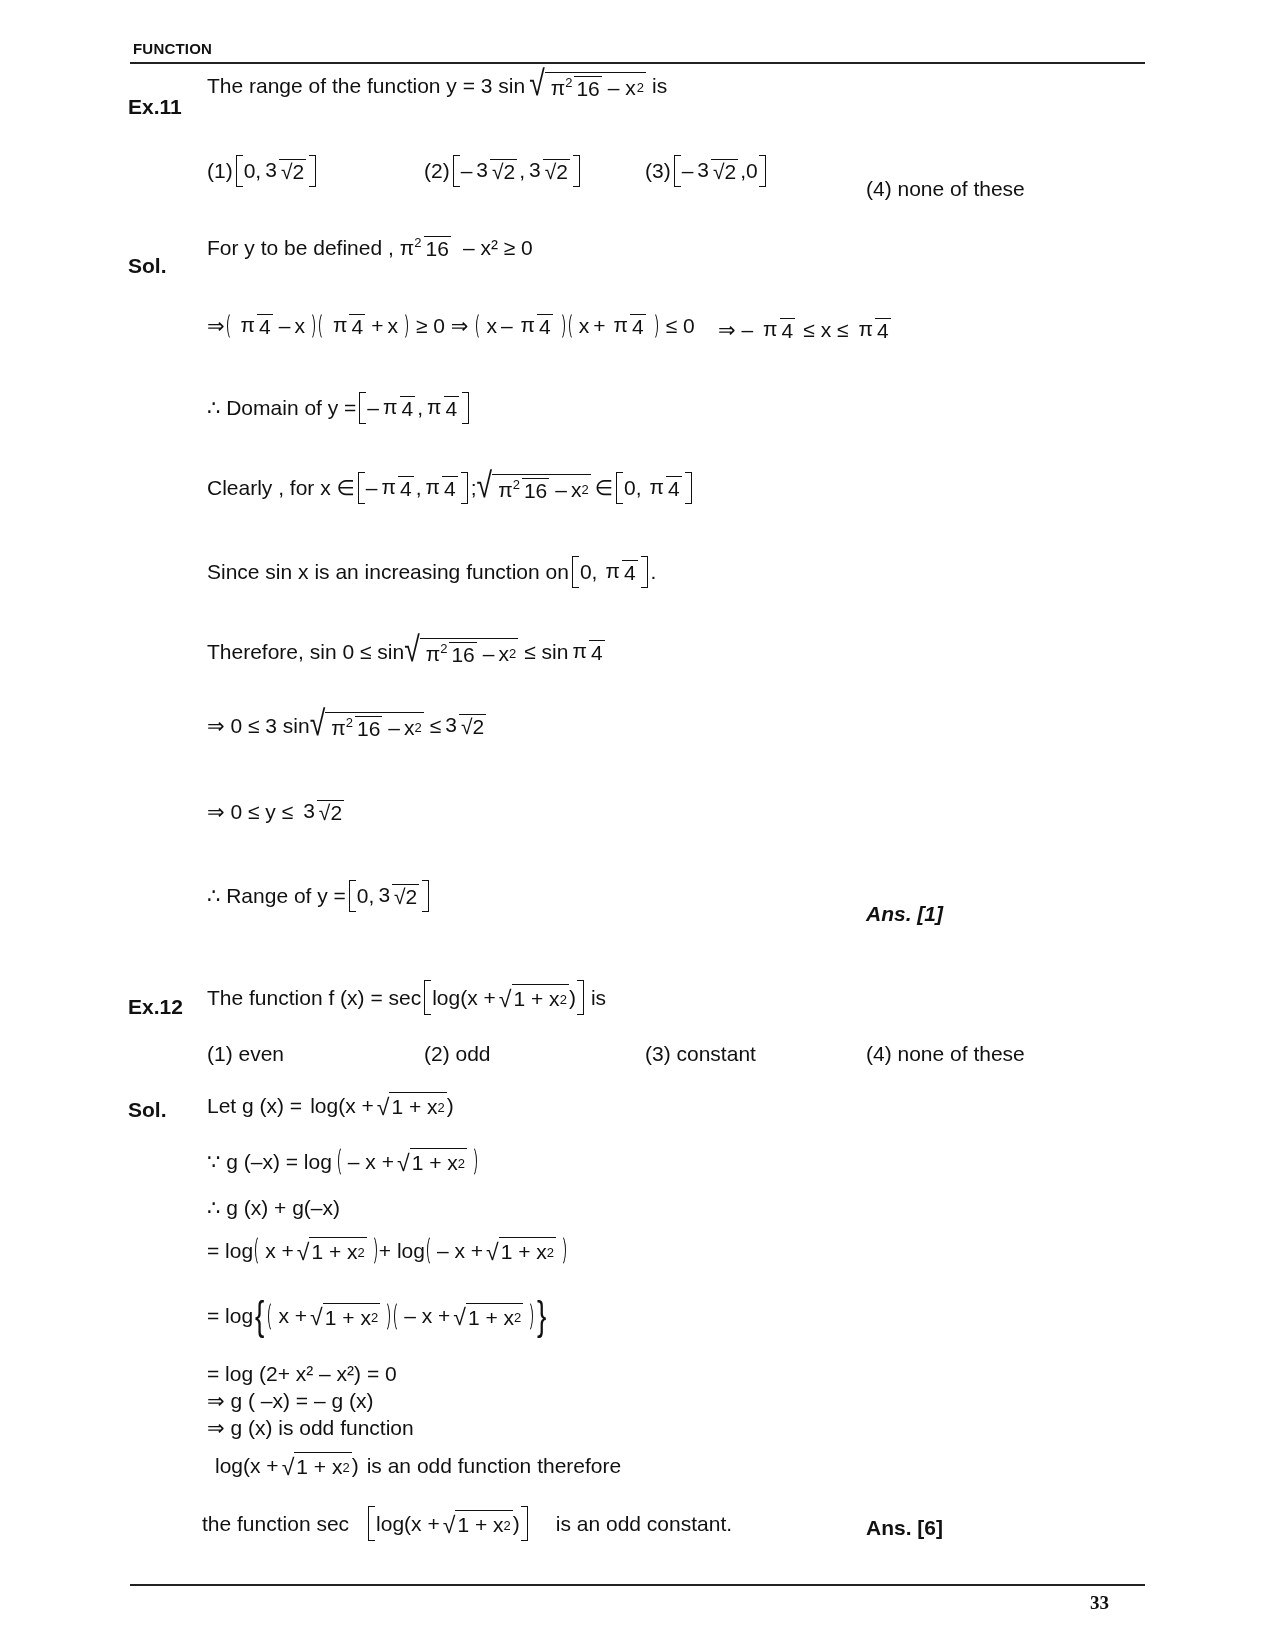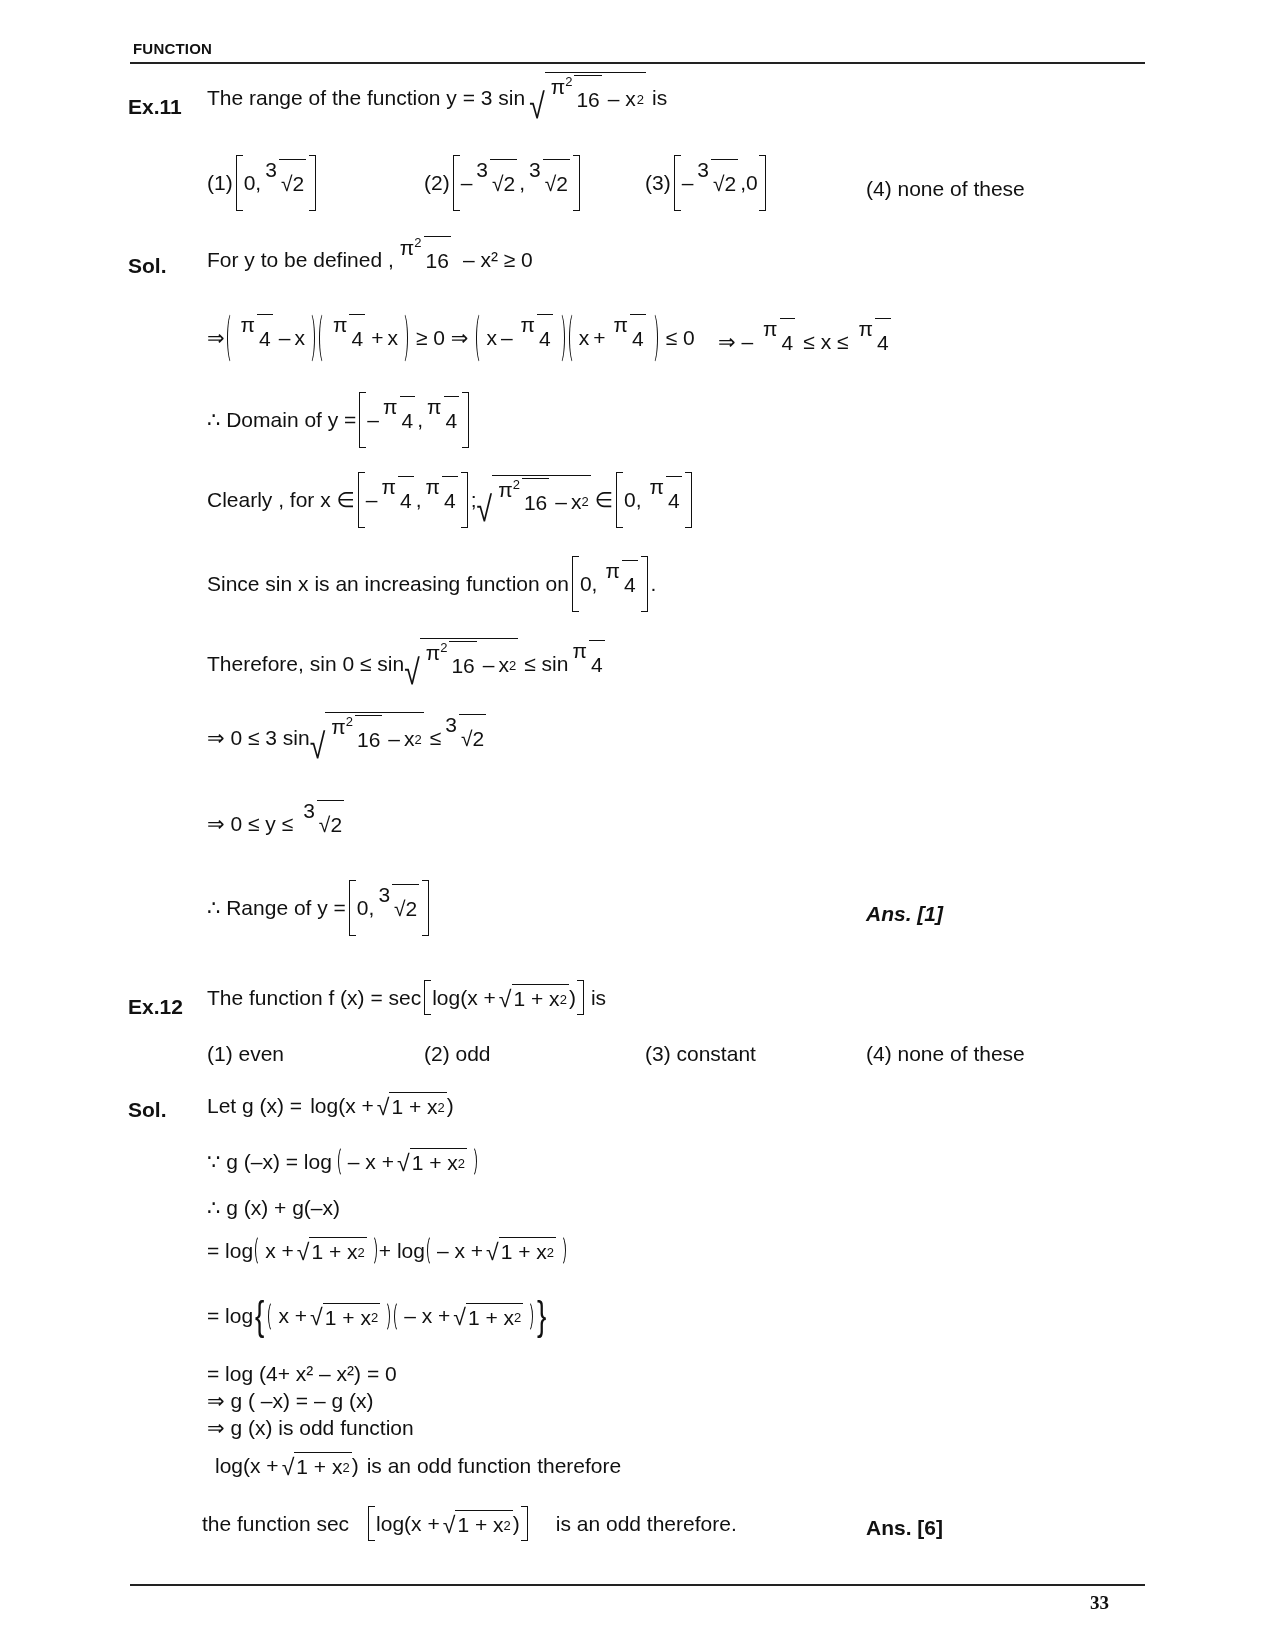--- a/index.html
+++ b/index.html
@@ -7,21 +7,21 @@
          font-family:"Liberation Sans", sans-serif; color:#111; }
   .abs { position:absolute; white-space:nowrap; }
   .hdr { left:133px; top:40px; font-size:15px; font-weight:bold; letter-spacing:0.2px; }
   .rule { position:absolute; left:130px; width:1015px; height:2px; background:#222; }
   .lbl { font-weight:bold; font-size:21px; }
   .t { font-size:21px; }
   .pgno { font-family:"Liberation Serif", serif; font-weight:bold; font-size:19px; }
   .ans { font-weight:bold; font-size:21px; }
   .frac { display:inline-flex; align-items:flex-start; margin:0 2px; vertical-align:middle; }
   .frac .n { padding:0 2px; line-height:1.05; }
-  .frac .d { border-top:1.4px solid #111; padding:12px 2px; line-height:1.1; }
+  .frac .d { border-top:1.4px solid #111; padding:0 2px; line-height:1.1; }
   .sqrt { display:inline-flex; align-items:stretch; vertical-align:middle; }
   .sqrt .rad { font-size:1.35em; line-height:1; display:flex; align-items:flex-end; transform:scaleY(1.25); transform-origin:bottom; }
   .sqrt .body { border-top:1.4px solid #111; padding:2px 2px 0 2px; display:inline-flex; align-items:center; }
   .sqrt.small .rad { font-size:1.1em; transform:none; }
   .sqb { display:inline-flex; align-items:center; position:relative; padding:4px 8px; margin:0 3px; }
   .sqb::before, .sqb::after { content:""; position:absolute; top:0; bottom:0; width:6px; border:1.6px solid #111; }
   .sqb::before { left:0; border-right:none; }
   .sqb::after { right:0; border-left:none; }
   .par { display:inline-flex; align-items:center; position:relative; padding:2px 10px; margin:0 2px; }
   .par::before, .par::after { content:""; position:absolute; top:0; bottom:0; width:9px; border:1.4px solid #111; }
@@ -382,21 +382,21 @@
         <span class="rad">√</span>
         <span class="body">
           <span>1 + x</span>
           <sup>2</sup>
         </span>
       </span>
     </span>
   <span class="curl">}</span>
 </div>
 
-<div class="abs t" style="left:207px; top:1362px;">= log (4+ x² – x²) = 0</div>
+<div class="abs t" style="left:207px; top:1362px;">= log (2+ x² – x²) = 0</div>
 <div class="abs t" style="left:207px; top:1389px;">⇒ g ( –x) = – g (x)</div>
 <div class="abs t" style="left:207px; top:1416px;">⇒ g (x) is odd function</div>
 
 <div class="abs t" style="left:207px; top:1452px; display:flex; align-items:center;">
   <span style="margin-left:8px;">log(x +</span>
   <span class="sqrt small" style="margin-left:3px;">
       <span class="rad">√</span>
       <span class="body">
         <span>1 + x</span>
         <sup>2</sup>
@@ -412,18 +412,18 @@
     <span>log(x +</span>
     <span class="sqrt small" style="margin-left:3px;">
         <span class="rad">√</span>
         <span class="body">
           <span>1 + x</span>
           <sup>2</sup>
         </span>
       </span>
     <span>)</span>
   </span>
-  <span style="margin-left:6px;">is an odd therefore.</span>
+  <span style="margin-left:6px;">is an odd constant.</span>
 </div>
 <div class="abs ans" style="left:866px; top:1516px;">Ans. [6]</div>
 
 <div class="rule" style="top:1584px;"></div>
 <div class="abs pgno" style="left:1090px; top:1592px;">33</div>
 
 </body></html>

